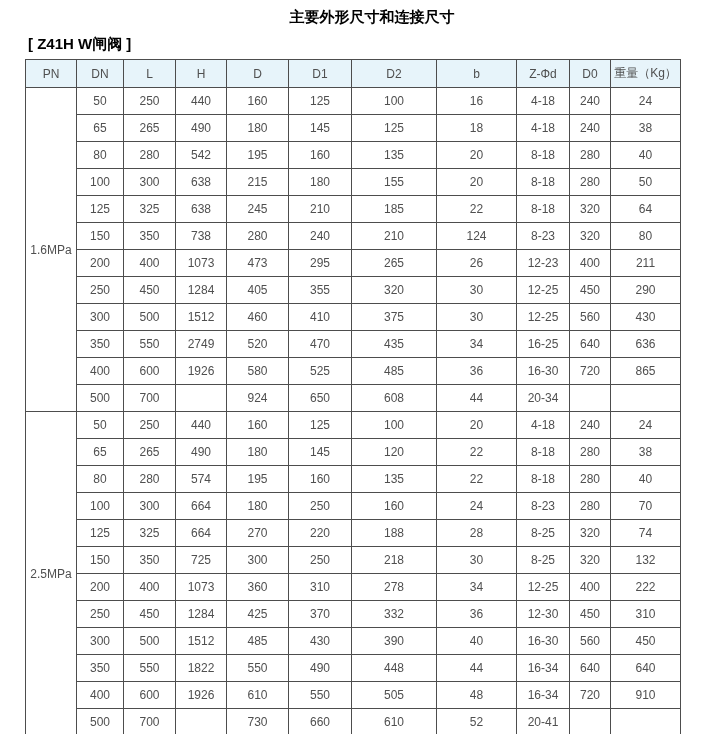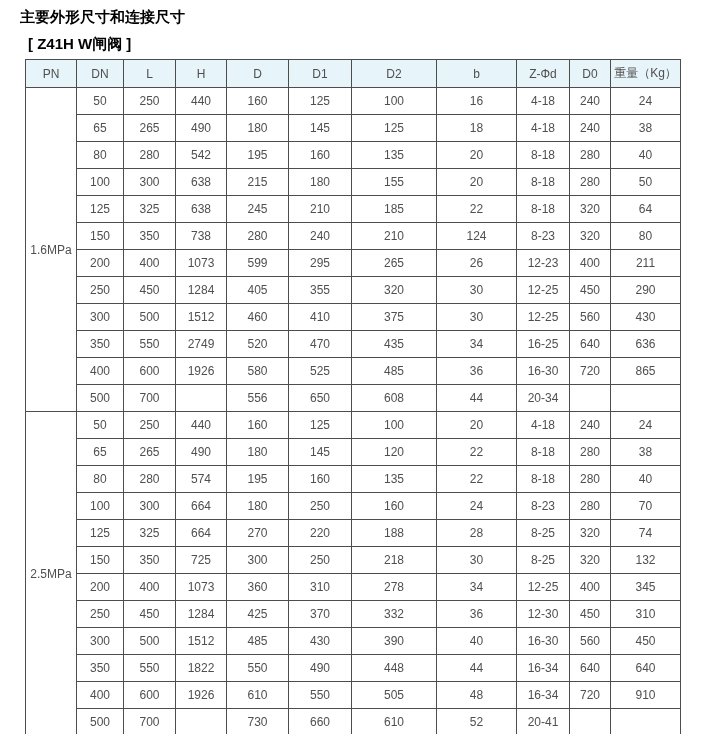--- a/index.html
+++ b/index.html
@@ -10,22 +10,22 @@
     --title-text:#000000;
   }
   html,body{margin:0;padding:0;background:#ffffff;}
   body{
     width:716px;height:734px;overflow:hidden;
     font-family:"Liberation Sans","DejaVu Sans",sans-serif;
     -webkit-font-smoothing:antialiased;
   }
   .page{padding-top:7px;}
   .title{
-    margin:0 0 0 20px;
-    font-size:15px;line-height:19px;font-weight:bold;color:var(--title-text);
+    margin:0 0 0 28px;
+    font-size:15px;line-height:19px;font-weight:bold;color:var(--title-text);text-align:center;
   }
   .subtitle{
     margin:8px 0 0 28px;
     font-size:15px;line-height:19px;font-weight:bold;color:var(--title-text);
   }
   table.spec{
     margin:6px 0 0 25px;
     border-collapse:collapse;
     table-layout:fixed;
     width:655px;
@@ -163,21 +163,21 @@
           <td>210</td>
           <td>124</td>
           <td>8-23</td>
           <td>320</td>
           <td>80</td>
         </tr>
         <tr>
           <td>200</td>
           <td>400</td>
           <td>1073</td>
-          <td>599</td>
+          <td>473</td>
           <td>295</td>
           <td>265</td>
           <td>26</td>
           <td>12-23</td>
           <td>400</td>
           <td>211</td>
         </tr>
         <tr>
           <td>250</td>
           <td>450</td>
@@ -223,21 +223,21 @@
           <td>485</td>
           <td>36</td>
           <td>16-30</td>
           <td>720</td>
           <td>865</td>
         </tr>
         <tr>
           <td class="dn-pink">500</td>
           <td>700</td>
           <td></td>
-          <td>556</td>
+          <td>924</td>
           <td>650</td>
           <td>608</td>
           <td>44</td>
           <td>20-34</td>
           <td></td>
           <td></td>
         </tr>
         <tr>
           <td class="pn-cell" rowspan="12">2.5MPa</td>
           <td>50</td>
@@ -314,21 +314,21 @@
         <tr>
           <td>200</td>
           <td>400</td>
           <td>1073</td>
           <td>360</td>
           <td>310</td>
           <td>278</td>
           <td>34</td>
           <td>12-25</td>
           <td>400</td>
-          <td>345</td>
+          <td>222</td>
         </tr>
         <tr>
           <td>250</td>
           <td>450</td>
           <td>1284</td>
           <td>425</td>
           <td>370</td>
           <td>332</td>
           <td>36</td>
           <td>12-30</td>

